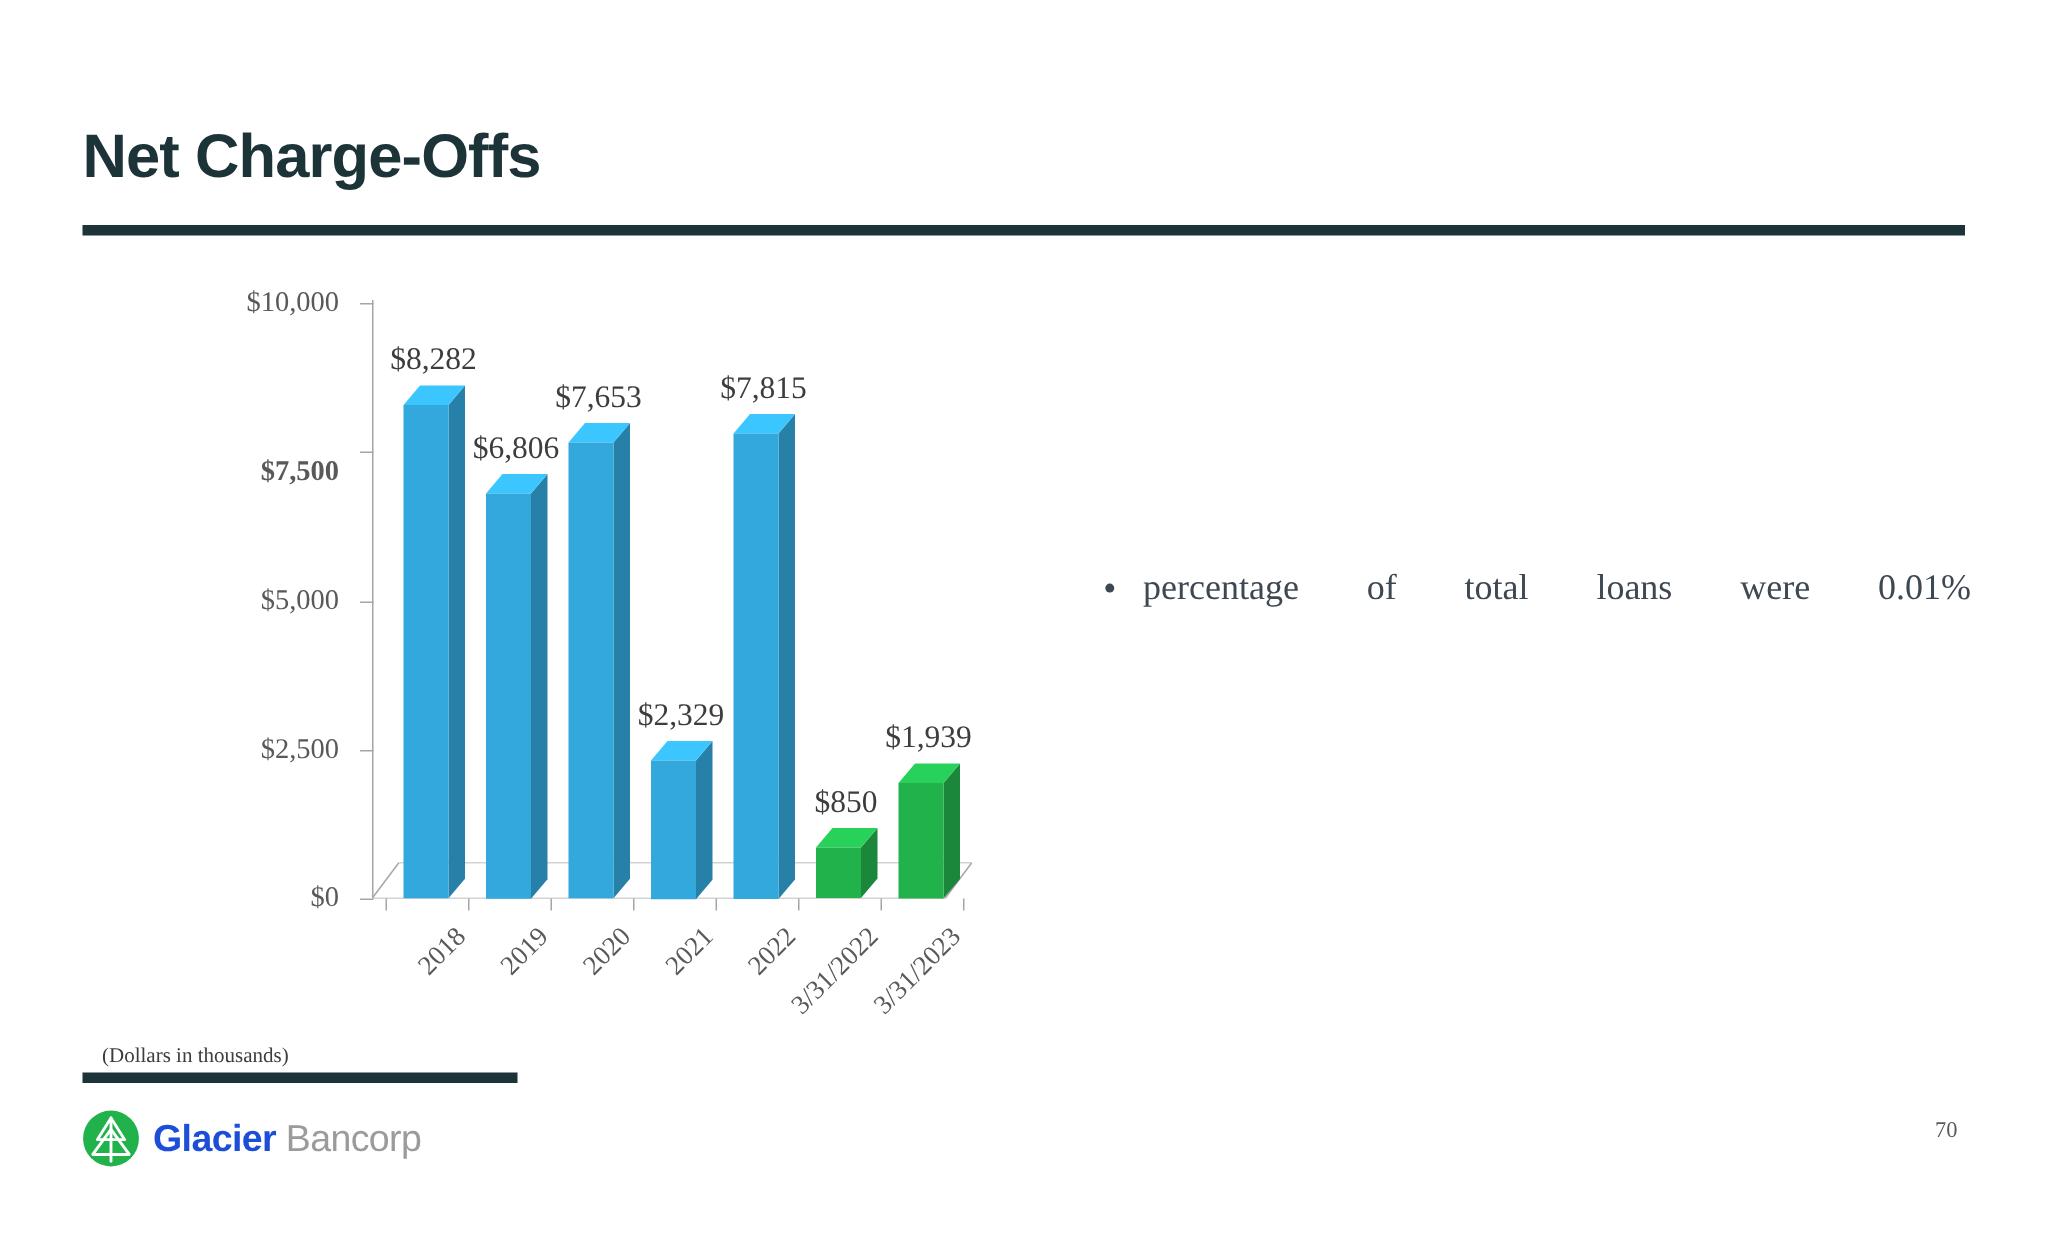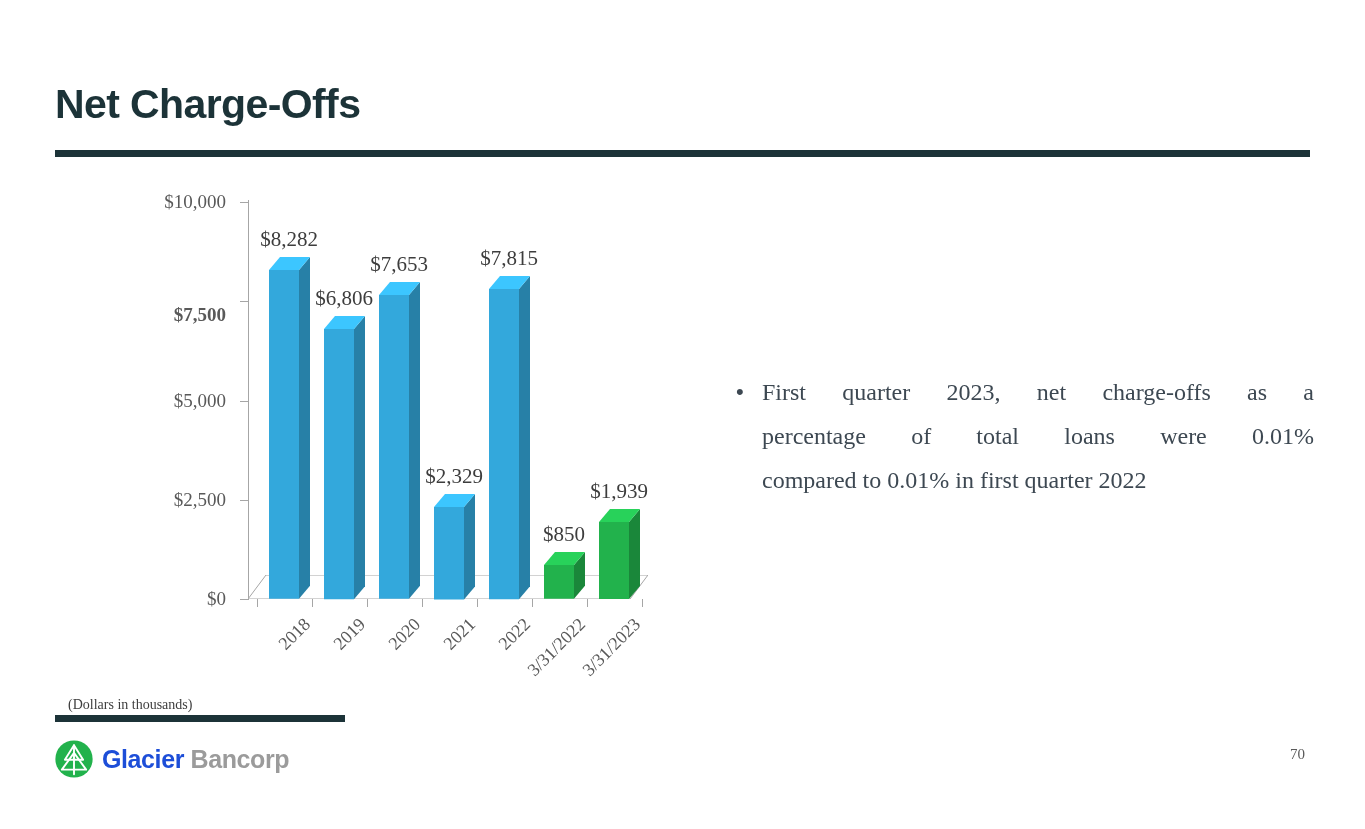--- a/index.html
+++ b/index.html
@@ -185,21 +185,21 @@
     font-family: "Liberation Sans", sans-serif;
     font-size: 25px;
     letter-spacing: -0.4px;
     white-space: nowrap;
   }
   #logo-text .g {
     font-weight: bold;
     color: #1d4ed8;
   }
   #logo-text .b {
-    font-weight: bold;
+    font-weight: normal;
     color: #9B9B9B;
   }
   #page-number {
     position: absolute;
     left: 1290px;
     top: 746px;
     font-family: "Liberation Serif", serif;
     font-size: 15px;
     color: #5A5A5A;
   }
@@ -310,23 +310,21 @@
       <div class="x-label" style="left: 380px; top: 434px; transform: translateX(-100%) rotate(-45deg); transform-origin: right top;">2022</div>
       <div class="x-label" style="left: 435px; top: 434px; transform: translateX(-100%) rotate(-45deg); transform-origin: right top;">3/31/2022</div>
       <div class="x-label" style="left: 490px; top: 434px; transform: translateX(-100%) rotate(-45deg); transform-origin: right top;">3/31/2023</div>
     </div>
 </div>
 
 <div id="bullet-block">
   <div class="bullet-row">
     <div class="bullet-dot">•</div>
     <div class="bullet-text">
-      <span class="just">First quarter 2023, net charge-offs as a</span>
       <span class="just">percentage of total loans were 0.01%</span>
-      <span>compared to 0.01% in first quarter 2022</span>
     </div>
   </div>
 </div>
 
 <div id="footnote">(Dollars in thousands)</div>
 <div id="footer-bar"></div>
 
 <div id="logo">
   <svg id="logo-mark" viewBox="0 0 100 100">
     <circle cx="50" cy="50" r="49" fill="#22B24C"></circle>

